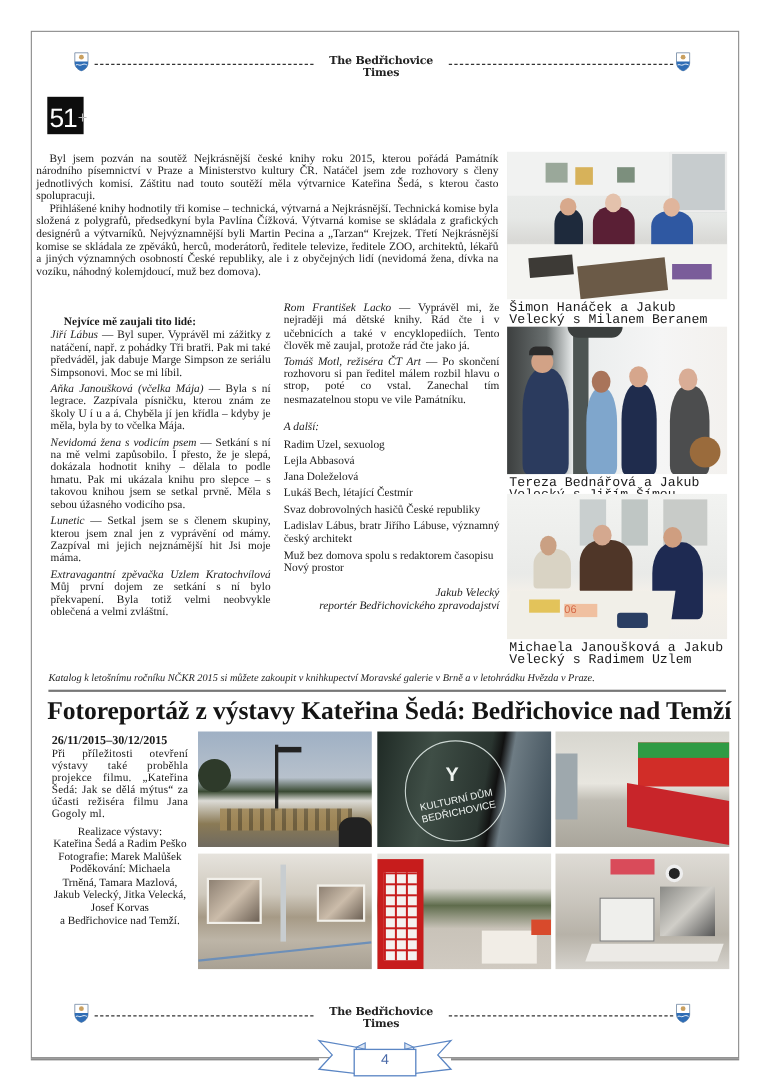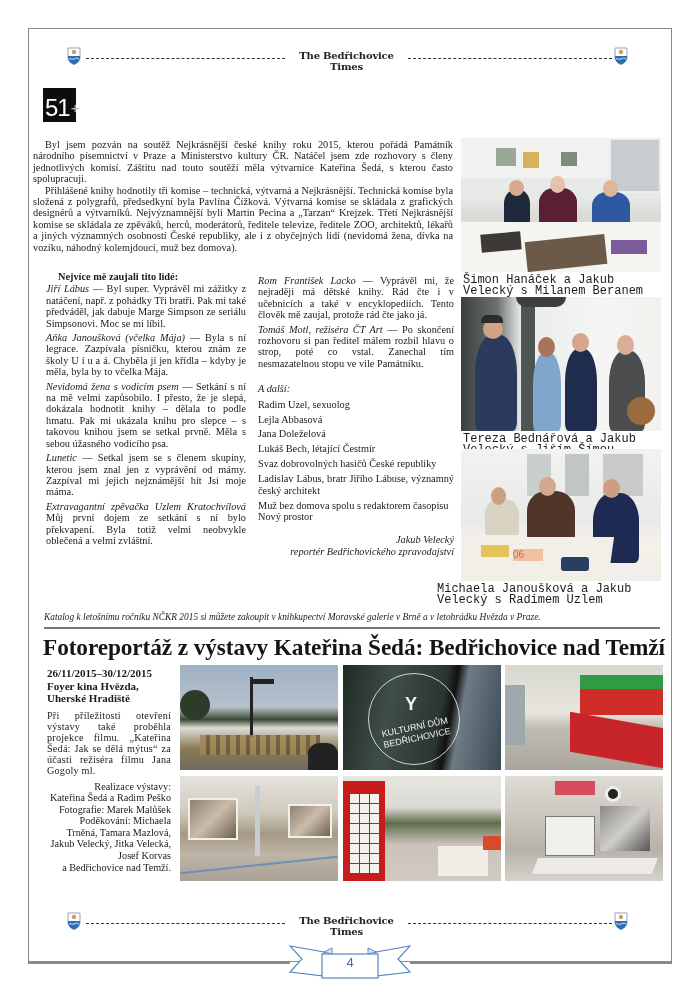--- a/index.html
+++ b/index.html
@@ -25,21 +25,21 @@
      font-size: 24px; line-height: 24px; padding: 8px 0 0 2px; letter-spacing: -1px; position: relative; }
   .badge51 .plus { font-size: 15px; color: #bbb; vertical-align: 3px; margin-left: 1px; }
   .article-title { font-family: "Liberation Serif", serif; font-weight: bold; font-size: 24px; margin-left: 9px; line-height: 28px; color: #151515; }
 
   .lead { position: absolute; left: 33px; top: 139px; width: 420px; font-size: 10.3px; line-height: 11.4px; text-align: justify; }
   .lead p { text-indent: 12px; }
 
   .col { position: absolute; font-size: 10.3px; line-height: 11.4px; text-align: justify; }
   .col.left { left: 46px; top: 271px; width: 200px; }
   .col.mid { left: 258px; top: 275px; width: 196px; }
-  .col .hdr { font-weight: bold; margin-bottom: 1px; margin-left: 12px; }
+  .col .hdr { font-weight: bold; margin-bottom: 1px; margin-left: 12px; margin-top: 16px; }
   .col p { margin-bottom: 3px; }
   .col em { font-style: italic; }
   .col .others-label { font-style: italic; margin-top: 14px; margin-bottom: 4px; }
   .col .others li { list-style: none; margin-bottom: 3.5px; text-align: left; }
   .col .outro { margin-top: 12px; }
   .col .sig { text-align: right; font-style: italic; margin-top: 12px; line-height: 11.6px; }
 
   .photo { position: absolute; overflow: hidden; text-decoration: underline; }
   .caption { position: absolute; font-size: 12px; line-height: 10.8px; color: #1a1a1a; font-family: Liberation Mono, monospace; }
 
@@ -55,21 +55,21 @@
   .catalog-note { position: absolute; left: 44px; top: 612px; width: 620px; font-size: 9.4px; font-style: italic; color: #222; }
   .rule-gray { position: absolute; left: 44px; top: 627px; width: 616px; height: 2px; background: #777; }
 
   .foto-title { position: absolute; left: 43px; top: 632px; width: 620px; font-family: "Liberation Serif", serif; font-weight: bold;
      font-size: 23.3px; line-height: 30px; letter-spacing: -0.1px; color: #151515; white-space: nowrap; }
 
   .exp { position: absolute; left: 47px; top: 667px; width: 124px; font-size: 10.2px; line-height: 11px; text-align: justify; }
   .exp .dates { font-weight: bold; font-size: 11px; line-height: 12.5px; }
   .exp .venue { font-weight: bold; font-size: 11px; line-height: 12.5px; margin-bottom: 5px; text-align: left; }
   .exp p { margin-bottom: 5px; }
-  .exp .credits { text-align: right; }
+  .exp .credits { text-align: center; }
   .exp .credits div { line-height: 11.6px; }
 
   .grid { position: absolute; left: 180px; top: 665px; width: 482px; height: 215px; }
   .gimg { position: absolute; width: 158px; height: 105px; overflow: hidden; }
   .g1 { left: 0; top: 0; background: linear-gradient(180deg, #9fb0c4 0%, #b7c1cc 40%, #3a4a33 52%, #dcdbd6 60%, #8a7a55 80%, #6f6a60 100%); }
   .g2 { left: 163px; top: 0; background: linear-gradient(100deg, #1f2a25 0%, #3f4e46 30%, #2a3530 60%, #111 66%, #6e7c84 72%, #3a4a55 100%); }
   .g3 { left: 325px; top: 0; background: linear-gradient(180deg, #d7d6cf 0%, #e8e6df 45%, #bfbcb3 60%, #a9a59b 100%); }
   .g4 { left: 0; top: 111px; background: linear-gradient(180deg, #e6e3dd 0%, #cfc9bd 35%, #a69a86 55%, #bdb5a7 75%, #a8a093 100%); }
   .g5 { left: 163px; top: 111px; background: linear-gradient(180deg, #e7e6e1 0%, #dad8d1 30%, #5f6c4c 45%, #c9c3b9 65%, #d0cac1 100%); }
   .g6 { left: 325px; top: 111px; background: linear-gradient(180deg, #dedbd5 0%, #cac6be 40%, #b7b2a8 70%, #d6d3cd 100%); }
@@ -202,30 +202,29 @@
   <div style="position:absolute;left:30px;top:38px;width:15px;height:18px;border-radius:50%;background:#caa083;"></div>
   <div class="figure-shape" style="left:66px;top:42px;width:48px;height:50px;background:#4f3628;"></div>
   <div style="position:absolute;left:78px;top:28px;width:17px;height:19px;border-radius:50%;background:#d4a88f;"></div>
   <div class="figure-shape" style="left:132px;top:44px;width:46px;height:70px;background:#1e2a52;"></div>
   <div style="position:absolute;left:142px;top:30px;width:17px;height:19px;border-radius:50%;background:#cf9e80;"></div>
   <div style="position:absolute;left:0;top:88px;width:150px;height:44px;background:#f1efe8;transform:skewX(-8deg);"></div>
   <div style="position:absolute;left:20px;top:96px;width:28px;height:12px;background:#e3c35a;"></div>
   <div style="position:absolute;left:52px;top:100px;width:30px;height:12px;background:#f0c0a0;color:#d56a48;font-family:'Liberation Sans',sans-serif;font-size:10px;line-height:12px;">06</div>
   <div style="position:absolute;left:100px;top:108px;width:28px;height:14px;background:#2a3e63;border-radius:3px;"></div>
 </div>
-<div class="caption" style="left:437px;top:584px;width:200px;">Michaela Janoušková a Jakub Velecký s Radimem Uzlem</div>
+<div class="caption" style="left:463px;top:584px;width:200px;">Michaela Janoušková a Jakub Velecký s Radimem Uzlem</div>
 
 <div class="catalog-note">Katalog k letošnímu ročníku NČKR 2015 si můžete zakoupit v knihkupectví Moravské galerie v Brně a v letohrádku Hvězda v Praze.</div>
 <div class="rule-gray"></div>
 
 <h2 class="foto-title">Fotoreportáž z výstavy Kateřina Šedá: Bedřichovice nad Temží</h2>
 
 <div class="exp">
   <div class="dates">26/11/2015–30/12/2015</div>
-  <div class="venue">Foyer kina Hvězda, Uherské Hradiště</div>
   <p style="letter-spacing:0.2px;">Při příležitosti otevření výstavy také proběhla projekce filmu. „Kateřina Šedá: Jak se dělá mýtus“ za účasti režiséra filmu Jana Gogoly ml.</p>
   <div class="credits">
     <div>Realizace výstavy:</div>
     <div>Kateřina Šedá a Radim Peško</div>
     <div>Fotografie: Marek Malůšek</div>
     <div>Poděkování: Michaela Trněná, Tamara Mazlová, Jakub Velecký, Jitka Velecká, Josef Korvas</div>
     <div>a Bedřichovice nad Temží.</div>
   </div>
 </div>
 

